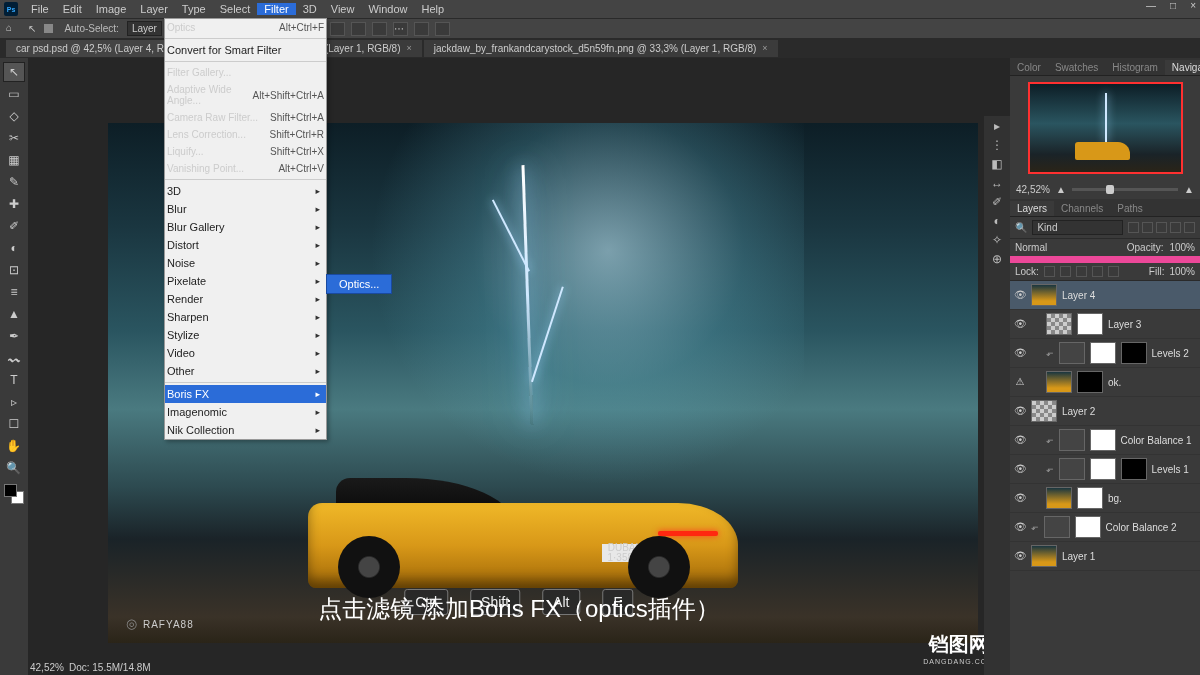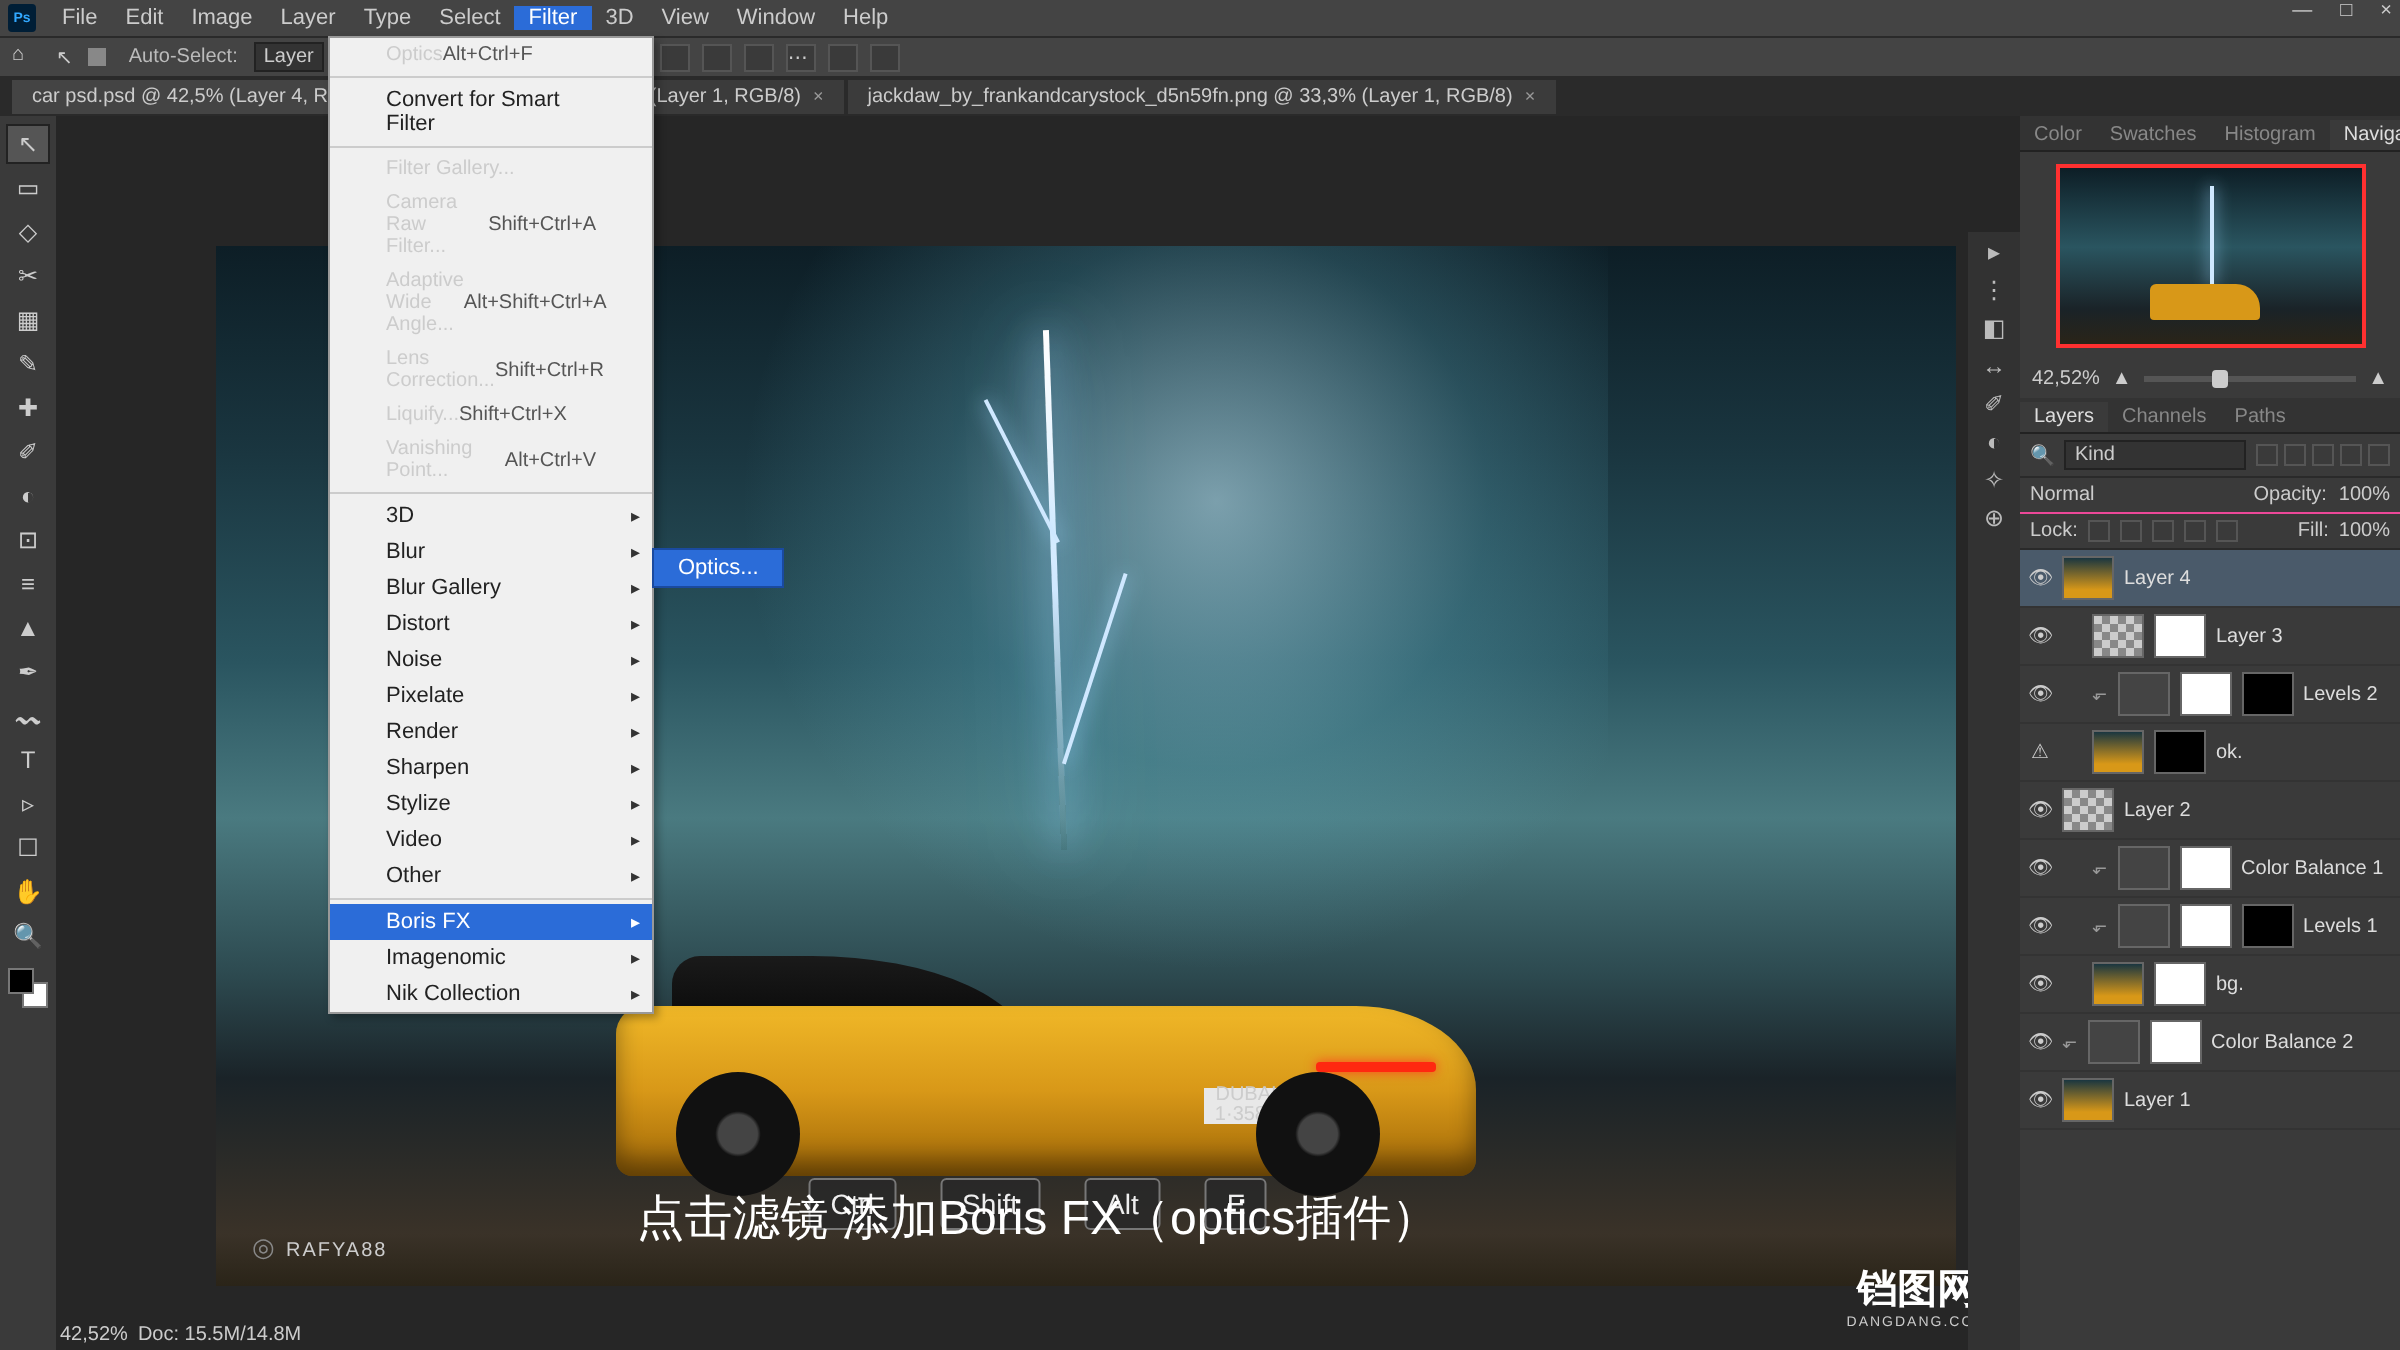--- a/index.html
+++ b/index.html
@@ -45,21 +45,21 @@
 .watermark-l{position:absolute;left:18px;bottom:12px;font-size:13px;color:#888;letter-spacing:1px}
 .subtitle{position:absolute;left:0;right:0;text-align:center;color:#fff;font-size:24px}
 .sub1{bottom:90px}
 .sub2{bottom:50px}
 .keys{position:absolute;left:50%;bottom:60px;transform:translateX(-50%);display:flex;gap:22px}
 .key{background:rgba(40,40,40,0.85);border:1px solid #777;border-radius:3px;padding:4px 10px;font-size:14px;color:#eee}
 .watermark-r{position:absolute;right:16px;bottom:10px;text-align:center}
 .watermark-r .cn{font-size:20px;color:#fff;font-weight:bold}
 .watermark-r .en{font-size:7px;color:#ccc;letter-spacing:1px}
 .dropdown{position:absolute;left:164px;top:18px;width:163px;background:#f0f0f0;border:1px solid #999;z-index:20;box-shadow:2px 2px 4px rgba(0,0,0,0.3)}
-.dropdown .drow{padding:3px 28px;font-size:11px;color:#222;display:flex;align-items:center;position:relative}
+.dropdown .drow{padding:3px 2px;font-size:11px;color:#222;display:flex;justify-content:space-between;align-items:center;position:relative}
 .dropdown .drow .sc{color:#555;font-size:10px}
 .dropdown .drow.sub::after{content:"▸";position:absolute;right:6px;color:#333;font-size:9px}
 .dropdown .drow.hl{background:#2b6cd8;color:#fff}
 .dropdown .drow.hl::after{color:#fff}
 .dropdown hr{border:none;border-top:1px solid #ccc;margin:2px 0}
 .submenu{position:absolute;left:326px;top:274px;background:#2b6cd8;border:1px solid #1a4aa0;z-index:21}
 .submenu .drow{padding:3px 12px;font-size:11px;color:#fff;min-width:40px}
 .right{width:190px;background:#3a3a3a;display:flex;flex-direction:column}
 .right-tb{width:26px;background:#323232;position:absolute;right:190px;top:58px;bottom:0;display:flex;flex-direction:column;align-items:center;padding-top:3px;gap:5px}
 .right-tb span{font-size:12px;color:#bbb}
@@ -73,21 +73,21 @@
 .nav-zoom{display:flex;align-items:center;gap:6px;padding:4px 6px;font-size:10px}
 .nav-zoom .track{flex:1;height:3px;background:#555;position:relative}
 .nav-zoom .track::after{content:"";position:absolute;left:32%;top:-3px;width:8px;height:9px;background:#ccc;border-radius:2px}
 .layers-head{display:flex;background:#333;height:18px;align-items:flex-end;border-bottom:1px solid #222}
 .layers-head span{padding:2px 7px;font-size:10px;color:#888}
 .layers-head span.active{background:#3a3a3a;color:#ddd}
 .layers-opts{padding:3px 5px;display:flex;gap:5px;align-items:center;flex-wrap:wrap;font-size:9px;color:#aaa;border-bottom:1px solid #2a2a2a}
 .layers-opts .fsel{background:#333;border:1px solid #222;padding:1px 4px;flex:1}
 .layers-opts .ficons{display:flex;gap:3px}
 .layers-opts .ficons span{width:11px;height:11px;border:1px solid #555;display:inline-block}
-.layers-mode{padding:3px 5px;display:flex;align-items:flex-end;gap:6px;font-size:9px;border-bottom:1px solid #ec4899}
+.layers-mode{padding:3px 5px;display:flex;align-items:flex-end;gap:6px;font-size:9px;border-bottom:7px solid #ec4899}
 .layers-lock{padding:3px 5px;display:flex;align-items:center;gap:5px;font-size:9px;border-bottom:1px solid #2a2a2a;color:#aaa}
 .layers-lock span.ic{width:11px;height:11px;display:inline-block;border:1px solid #555}
 .layer-list{flex:1;overflow:hidden}
 .layer{display:flex;align-items:center;padding:3px 4px;gap:5px;border-bottom:1px solid #333}
 .layer.active{background:#4a5a6a}
 .eye{width:12px;height:12px;font-size:10px;color:#ccc;text-align:center}
 .lthumb{width:26px;height:22px;background:#555;border:1px solid #666;flex-shrink:0}
 .lthumb.img{background:linear-gradient(180deg,#1a3640,#d89818 80%)}
 .lthumb.mask{background:#fff}
 .lthumb.mask2{background:#000}
@@ -354,26 +354,26 @@
       <span>Optics</span>
       <span class="sc">Alt+Ctrl+F</span>
     </div>
     <hr>
     <div class="drow ">Convert for Smart Filter</div>
     <hr>
     <div class="drow ">
       <span>Filter Gallery...</span>
     </div>
     <div class="drow ">
+      <span>Adaptive Wide Angle...</span>
+      <span class="sc">Alt+Shift+Ctrl+A</span>
+    </div>
+    <div class="drow ">
       <span>Camera Raw Filter...</span>
       <span class="sc">Shift+Ctrl+A</span>
-    </div>
-    <div class="drow ">
-      <span>Adaptive Wide Angle...</span>
-      <span class="sc">Alt+Shift+Ctrl+A</span>
     </div>
     <div class="drow ">
       <span>Lens Correction...</span>
       <span class="sc">Shift+Ctrl+R</span>
     </div>
     <div class="drow ">
       <span>Liquify...</span>
       <span class="sc">Shift+Ctrl+X</span>
     </div>
     <div class="drow ">

